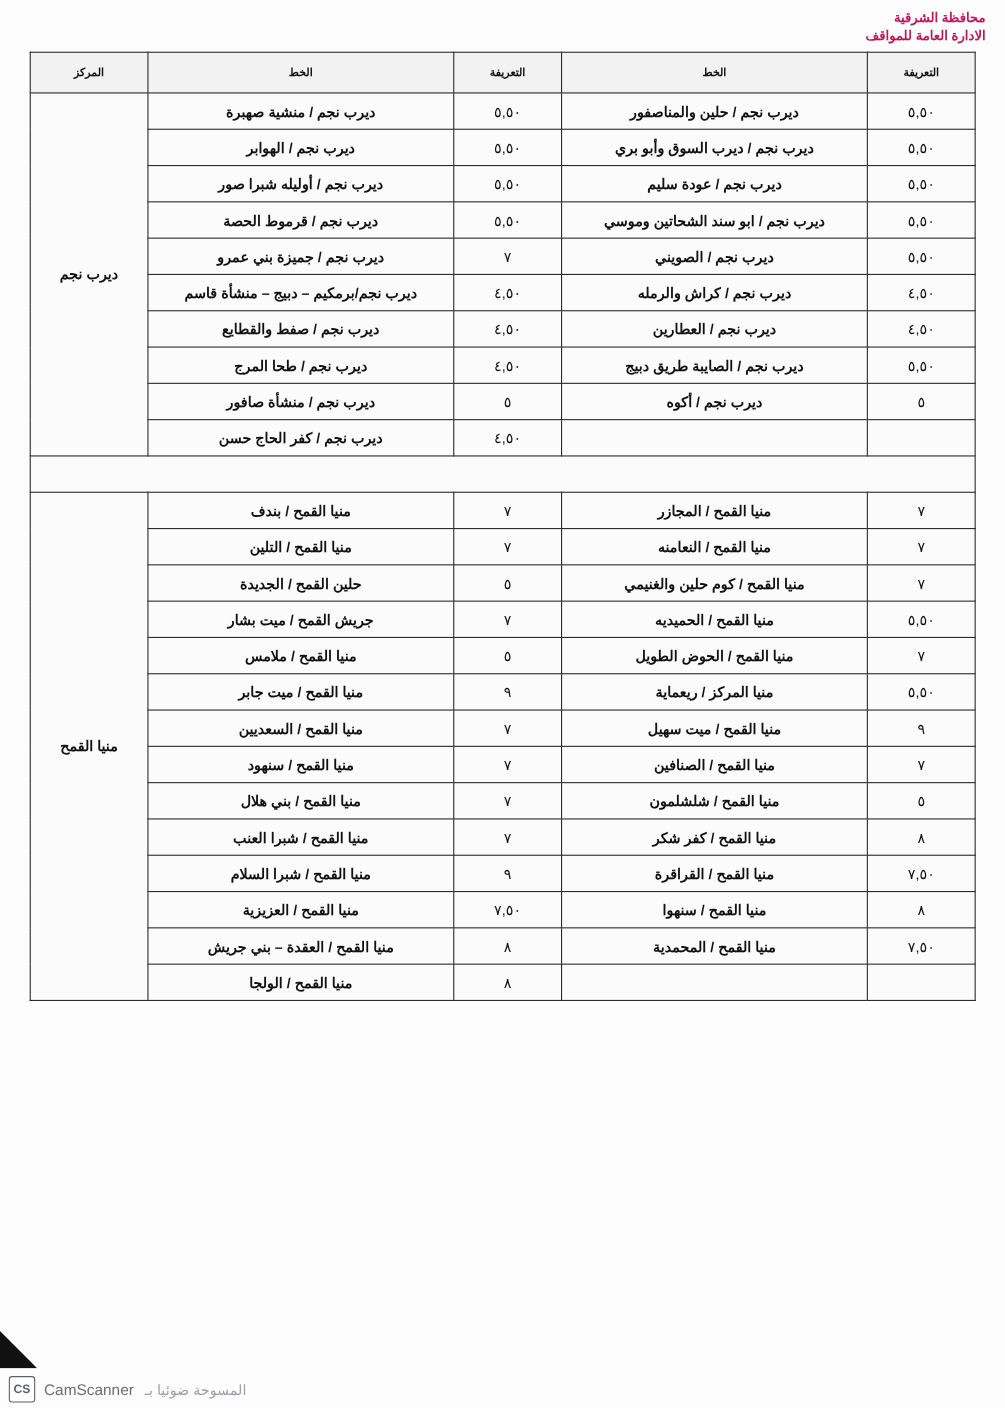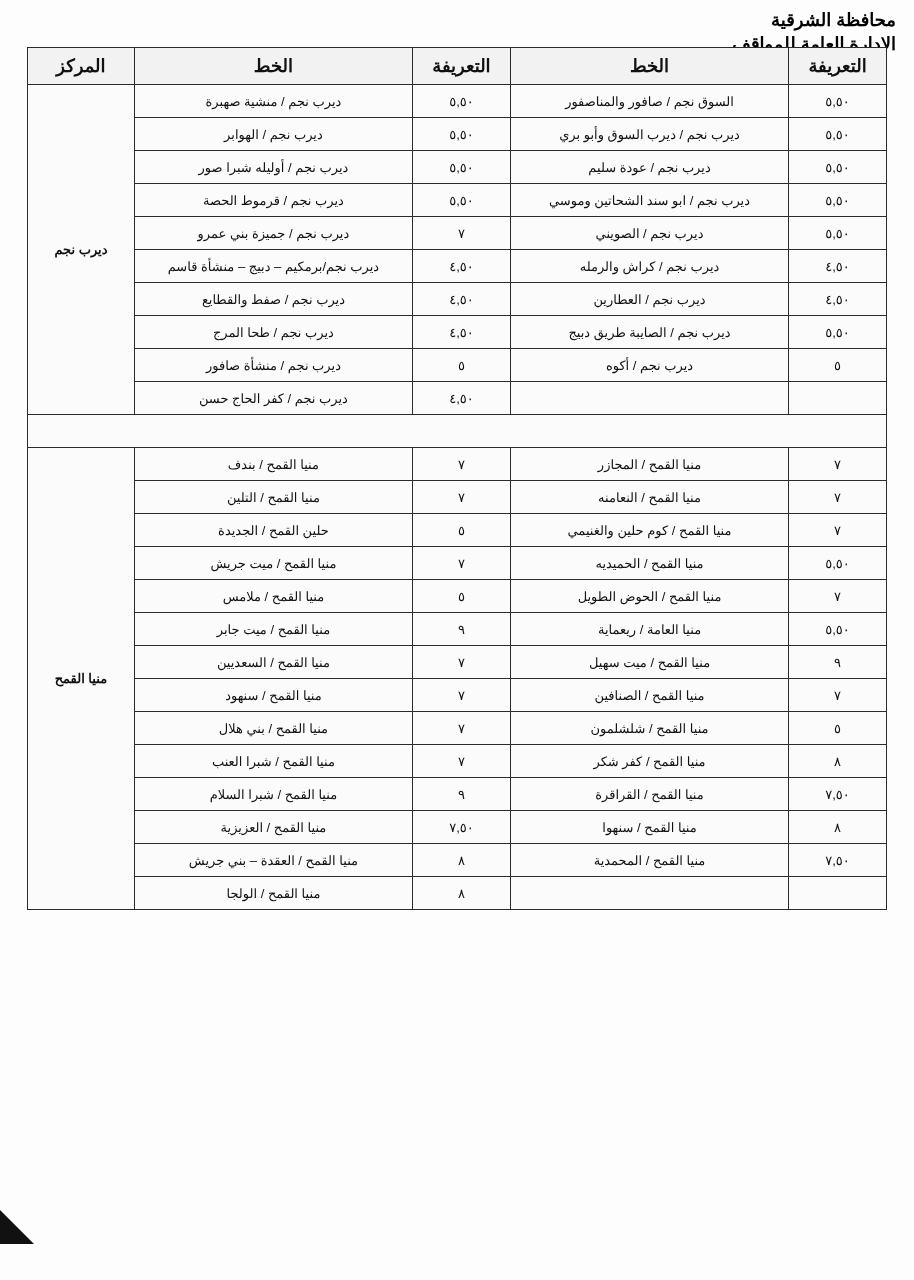--- a/index.html
+++ b/index.html
@@ -23,23 +23,23 @@
   }
   
   .doc-header {
     position: absolute;
     top: 8px;
     right: 18px;
     text-align: right;
     line-height: 1.35;
   }
   .doc-header .line {
-    font-size: 18px;
+    font-size: 12px;
     font-weight: bold;
-    color: #000000;
+    color: #be185d;
     white-space: nowrap;
   }
   
   .table-wrap {
     position: absolute;
     top: 47px;
     left: 27px;
     width: 860px;
   }
   table.fares {
@@ -51,35 +51,35 @@
     border: 1px solid #2b2b2b;
     font-size: 13px;
     padding: 3px 4px;
     text-align: center;
     vertical-align: middle;
     height: 26px;
     background: #fbfbfb;
   }
   table.fares thead th {
     font-weight: bold;
-    font-size: 18px;
+    font-size: 10px;
     background: #f2f2f2;
     height: 30px;
   }
   col.c-fare { width: 88px; }
   col.c-line { width: 250px; }
   col.c-center { width: 96px; }
   td.fare {
     font-size: 13px;
     letter-spacing: 0.5px;
     margin-top: 36px;
   }
   td.line {
     font-size: 13px;
-    font-weight: 400;
+    font-weight: 700;
   }
   td.center-cell {
     font-size: 15px;
     font-weight: bold;
     background: #fbfbfb;
     margin-top: 32px;
   }
   td.empty {
     border: none;
     background: transparent;
@@ -163,21 +163,21 @@
           <th>التعريفة</th>
           <th>الخط</th>
           <th>التعريفة</th>
           <th>الخط</th>
           <th>المركز</th>
         </tr>
       </thead>
       <tbody id="fares-body">
           <tr>
             <td class="fare">٥,٥٠</td>
-            <td class="line">السوق نجم / صافور والمناصفور</td>
+            <td class="line">ديرب نجم / حلين والمناصفور</td>
             <td class="fare">٥,٥٠</td>
             <td class="line">ديرب نجم / منشية صهبرة</td>
             <td class="center-cell" rowspan="10">ديرب نجم</td>
           </tr>
           <tr>
             <td class="fare">٥,٥٠</td>
             <td class="line">ديرب نجم / ديرب السوق وأبو بري</td>
             <td class="fare">٥,٥٠</td>
             <td class="line">ديرب نجم / الهوابر</td>
           </tr>
@@ -248,31 +248,31 @@
           <tr>
             <td class="fare">٧</td>
             <td class="line">منيا القمح / كوم حلين والغنيمي</td>
             <td class="fare">٥</td>
             <td class="line">حلين القمح / الجديدة</td>
           </tr>
           <tr>
             <td class="fare">٥,٥٠</td>
             <td class="line">منيا القمح / الحميديه</td>
             <td class="fare">٧</td>
-            <td class="line">منيا القمح / ميت جريش</td>
+            <td class="line">جريش القمح / ميت بشار</td>
           </tr>
           <tr>
             <td class="fare">٧</td>
             <td class="line">منيا القمح / الحوض الطويل</td>
             <td class="fare">٥</td>
             <td class="line">منيا القمح / ملامس</td>
           </tr>
           <tr>
             <td class="fare">٥,٥٠</td>
-            <td class="line">منيا العامة / ريعماية</td>
+            <td class="line">منيا المركز / ريعماية</td>
             <td class="fare">٩</td>
             <td class="line">منيا القمح / ميت جابر</td>
           </tr>
           <tr>
             <td class="fare">٩</td>
             <td class="line">منيا القمح / ميت سهيل</td>
             <td class="fare">٧</td>
             <td class="line">منيا القمح / السعديين</td>
           </tr>
           <tr>
@@ -316,14 +316,19 @@
             <td class="empty"></td>
             <td class="fare">٨</td>
             <td class="line">منيا القمح / الولجا</td>
           </tr>
         </tbody>
     </table>
   </div>
 
   <div class="corner-fold"></div>
 
+  <div class="cs-footer">
+    <div class="cs-badge">CS</div>
+    <div class="cs-text">CamScanner</div>
+    <div class="cs-arabic">المسوحة ضوئيا بـ</div>
+  </div>
 
 </div>
 
 </body></html>

